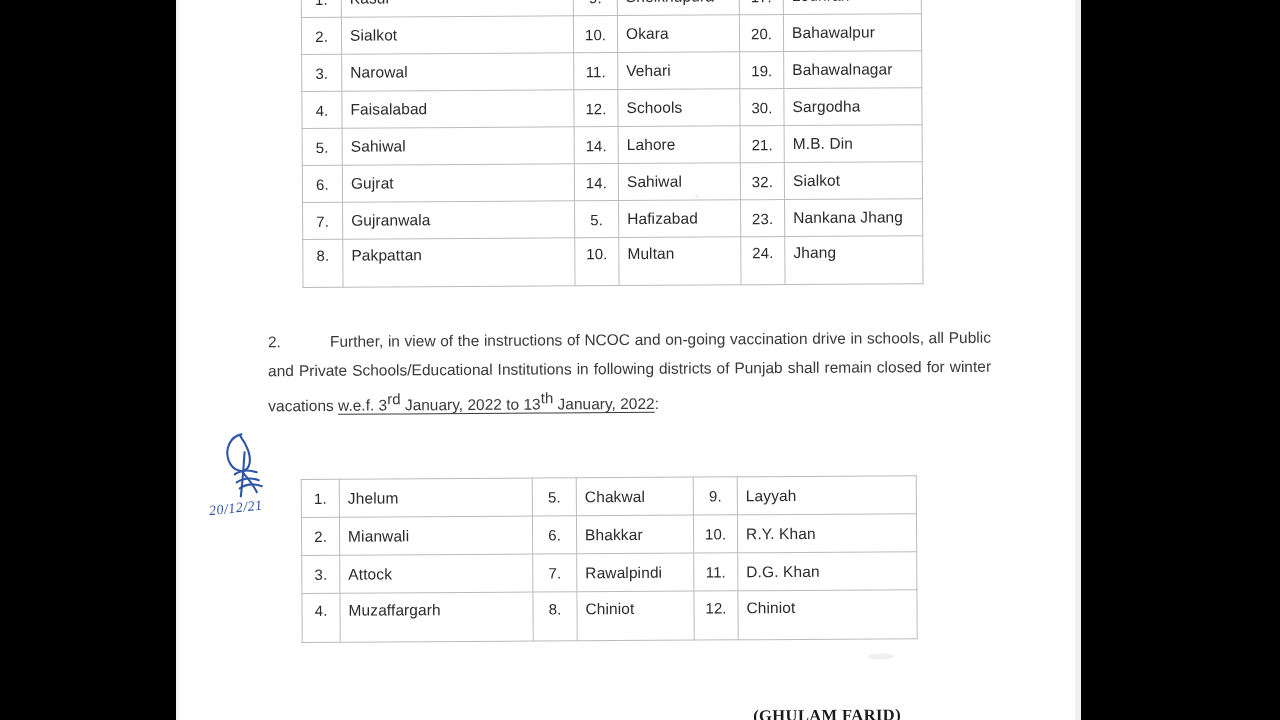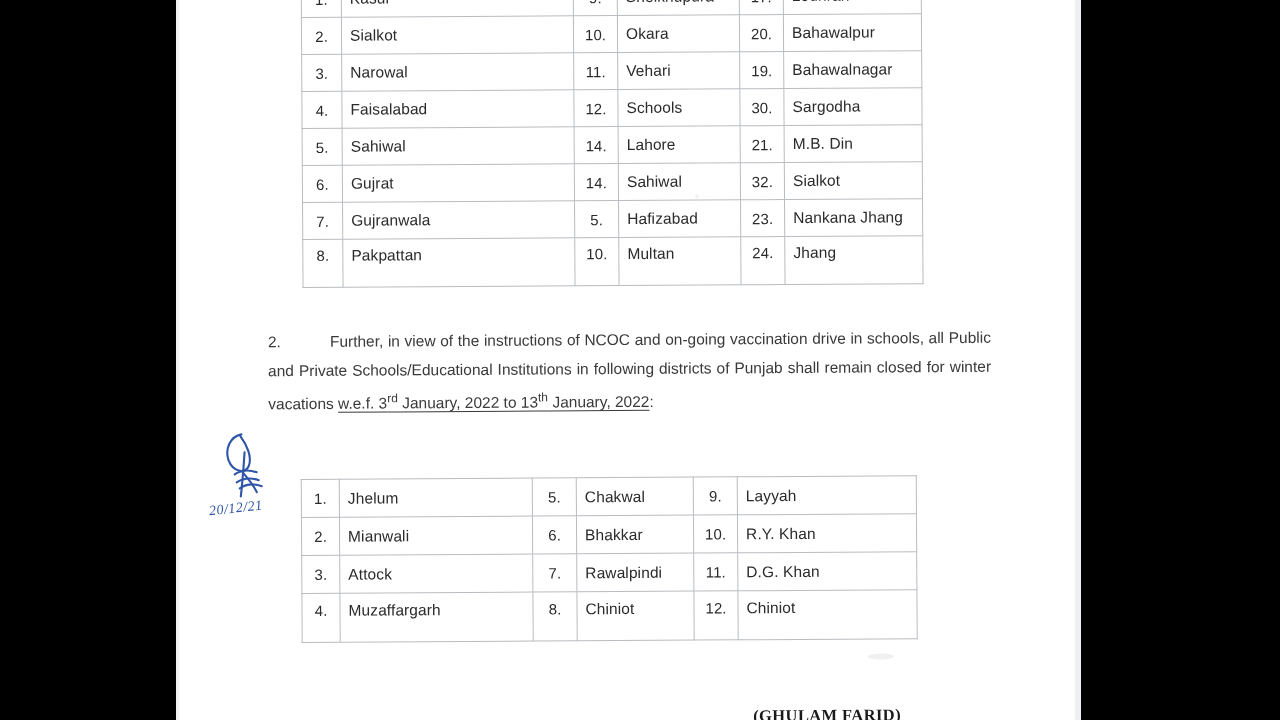--- a/index.html
+++ b/index.html
@@ -126,21 +126,21 @@
   }
   #paragraph-clause-2 .marker {
     display: inline-block;
     width: 62px;
   }
   #paragraph-clause-2 .u {
     text-decoration: underline;
     text-underline-offset: 3px;
   }
   #paragraph-clause-2 sup {
-    font-size: 12px;
+    font-size: 15px;
     vertical-align: super;
   }
 
   
   #signature-block {
     position: absolute;
     left: 30px;
     top: 420px;
     width: 120px;
     height: 120px;

